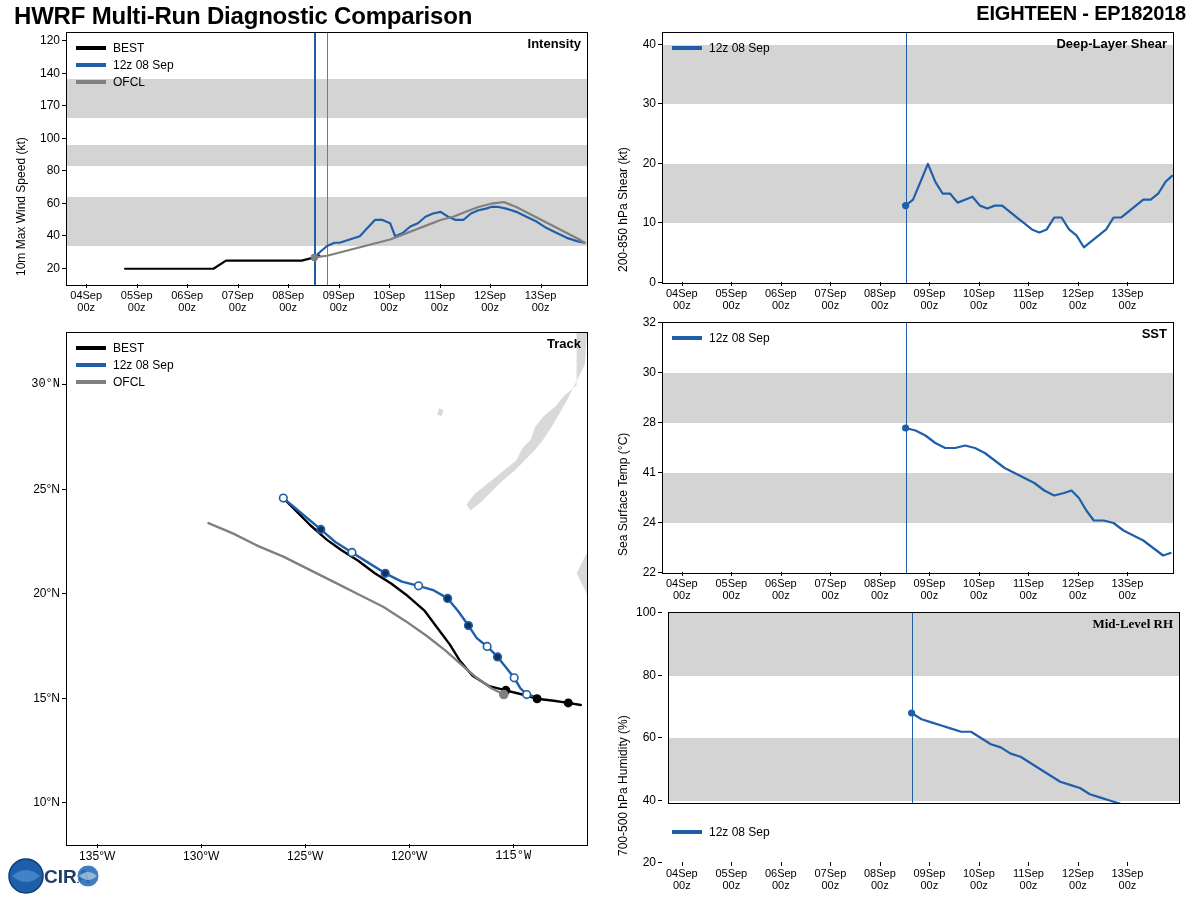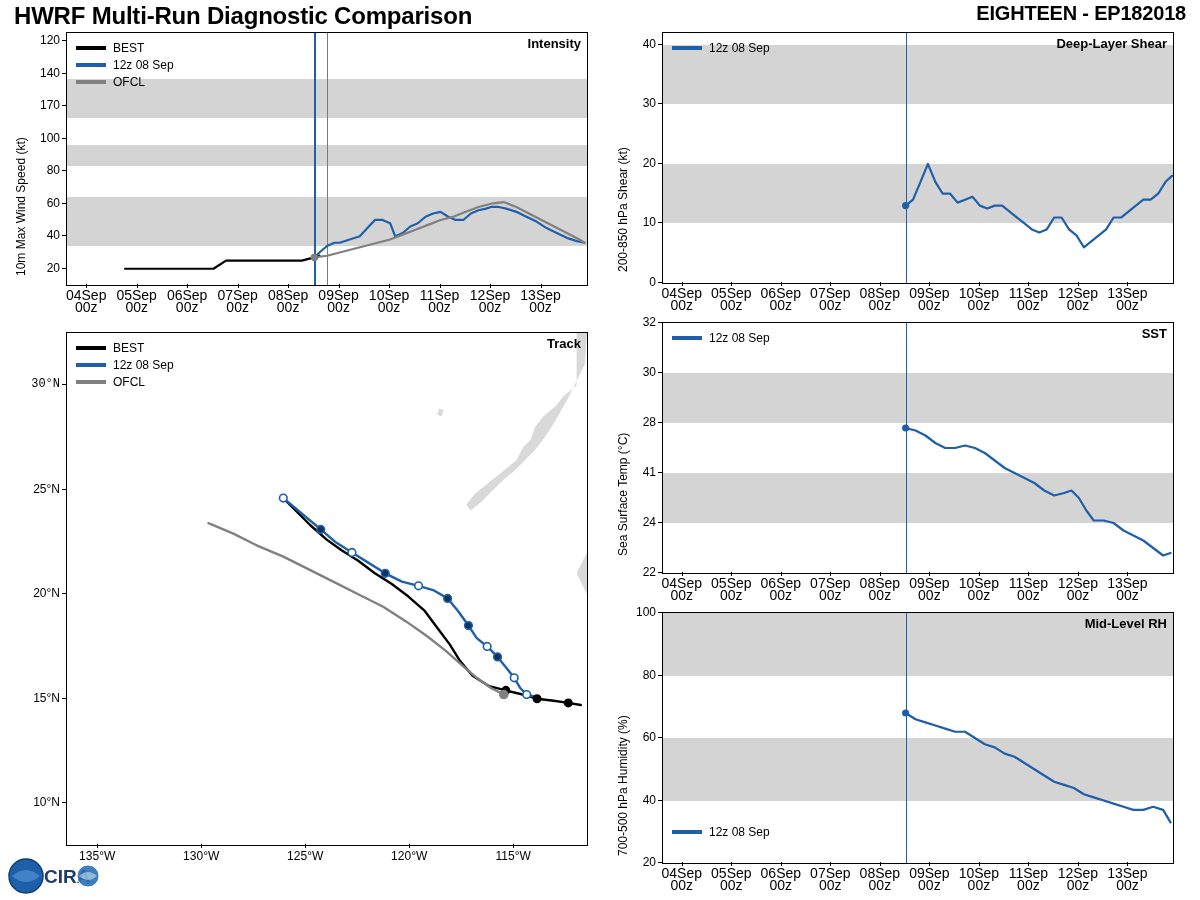--- a/index.html
+++ b/index.html
@@ -32,21 +32,21 @@
   }
   .ylabel {
     position:absolute; transform-origin:0 0; transform:rotate(-90deg);
     font-size:12px; white-space:nowrap;
   }
   .ytick {
     position:absolute; text-align:right; font-size:12px;
     transform:translateY(-50%);
   }
   .xtick {
-    position:absolute; text-align:center; font-size:14px; line-height:12px;
+    position:absolute; text-align:center; font-size:11px; line-height:12px;
   }
   .tickmark { position:absolute; background:#000; }
   .legend { position:absolute; z-index:8; font-size:12px; }
   .legend .row { display:flex; align-items:center; height:16px; margin-bottom:1px; }
   .legend .sw { width:30px; height:3px; margin-right:7px; }
   .legend .lb { font-size:12px; }
   svg { position:absolute; left:0; top:0; overflow:visible; }
   .vline { position:absolute; top:0; bottom:0; width:1.5px; background:#1f5fa9; }
   .vline-grey { position:absolute; top:0; bottom:0; width:1px; background:#7a7a7a; }
   .logo { position:absolute; left:8px; bottom:4px; width:96px; height:40px; }
@@ -203,21 +203,21 @@
     </div>
   <div id="track-xticks">
       <div class="xtick" style="left: 67.2px; top: 524px; width: 60px; font-size: 12px;">135°W</div>
       <div class="tickmark" style="left: 97.2px; top: 518px; width: 1px; height: 4px;"></div>
       <div class="xtick" style="left: 171.2px; top: 524px; width: 60px; font-size: 12px;">130°W</div>
       <div class="tickmark" style="left: 201.2px; top: 518px; width: 1px; height: 4px;"></div>
       <div class="xtick" style="left: 275.2px; top: 524px; width: 60px; font-size: 12px;">125°W</div>
       <div class="tickmark" style="left: 305.2px; top: 518px; width: 1px; height: 4px;"></div>
       <div class="xtick" style="left: 379.2px; top: 524px; width: 60px; font-size: 12px;">120°W</div>
       <div class="tickmark" style="left: 409.2px; top: 518px; width: 1px; height: 4px;"></div>
-      <div class="xtick" style="left: 483.2px; top: 524px; width: 60px; font-size: 12px;">115°W</div>
+      <div class="xtick" style="left: 483.2px; top: 524px; width: 60px; font-size: 12px; font-family: Liberation Mono, monospace;">115°W</div>
       <div class="tickmark" style="left: 513.2px; top: 518px; width: 1px; height: 4px;"></div>
     </div>
   <div class="legend" style="left:76px;top:14px;">
     <div class="row">
         <span class="sw" style="background:#000;height:4px;"></span>
         <span class="lb">BEST</span>
       </div>
     <div class="row">
         <span class="sw" style="background:#1f5fa9;height:4px;"></span>
         <span class="lb">12z 08 Sep</span>
@@ -406,21 +406,21 @@
       <div class="tickmark" style="left: 58px; top: 254px; width: 4px; height: 1px;"></div>
       <div class="ytick" style="left: 22px; width: 34px; top: 191.5px;">40</div>
       <div class="tickmark" style="left: 58px; top: 191.5px; width: 4px; height: 1px;"></div>
       <div class="ytick" style="left: 22px; width: 34px; top: 129px;">60</div>
       <div class="tickmark" style="left: 58px; top: 129px; width: 4px; height: 1px;"></div>
       <div class="ytick" style="left: 22px; width: 34px; top: 66.5px;">80</div>
       <div class="tickmark" style="left: 58px; top: 66.5px; width: 4px; height: 1px;"></div>
       <div class="ytick" style="left: 22px; width: 34px; top: 4px;">100</div>
       <div class="tickmark" style="left: 58px; top: 4px; width: 4px; height: 1px;"></div>
     </div>
-  <div class="plotbox" id="rh-plot" style="left:62px;top:4px;width:512px;height:252px;">
+  <div class="plotbox" id="rh-plot" style="left:68px;top:4px;width:512px;height:192px;font-family:Liberation Serif, serif;">
     <div class="ptitle">Mid-Level RH</div>
   <div class="band" style="top: 125px; height: 62.5px;"></div>
       <div class="band" style="top: 0px; height: 62.5px;"></div>
       <div class="vline" style="left: 242.621px;"></div>
       <svg width="510" height="250" viewBox="0 0 510 250">
         <polyline points="242.62,100.00 252.52,106.25 262.43,109.38 272.33,112.50 282.23,115.63 292.14,118.75 302.04,118.75 311.94,125.00 321.84,131.25 331.75,134.38 341.65,140.63 351.55,143.75 361.46,150.00 371.36,156.25 381.26,162.50 391.17,168.75 401.07,171.88 410.97,175.00 420.87,181.25 430.78,184.38 440.68,187.50 450.58,190.63 460.49,193.75 470.39,196.88 480.29,196.88 490.19,193.75 500.10,196.88 507.52,209.38" fill="none" stroke="#1f5fa9" stroke-width="2.2" stroke-linejoin="round" stroke-linecap="round"></polyline>
         <circle cx="242.62135922330097" cy="100" r="3.6" fill="#1f5fa9"></circle>
       </svg>
     </div>
   <div id="rh-xticks">

